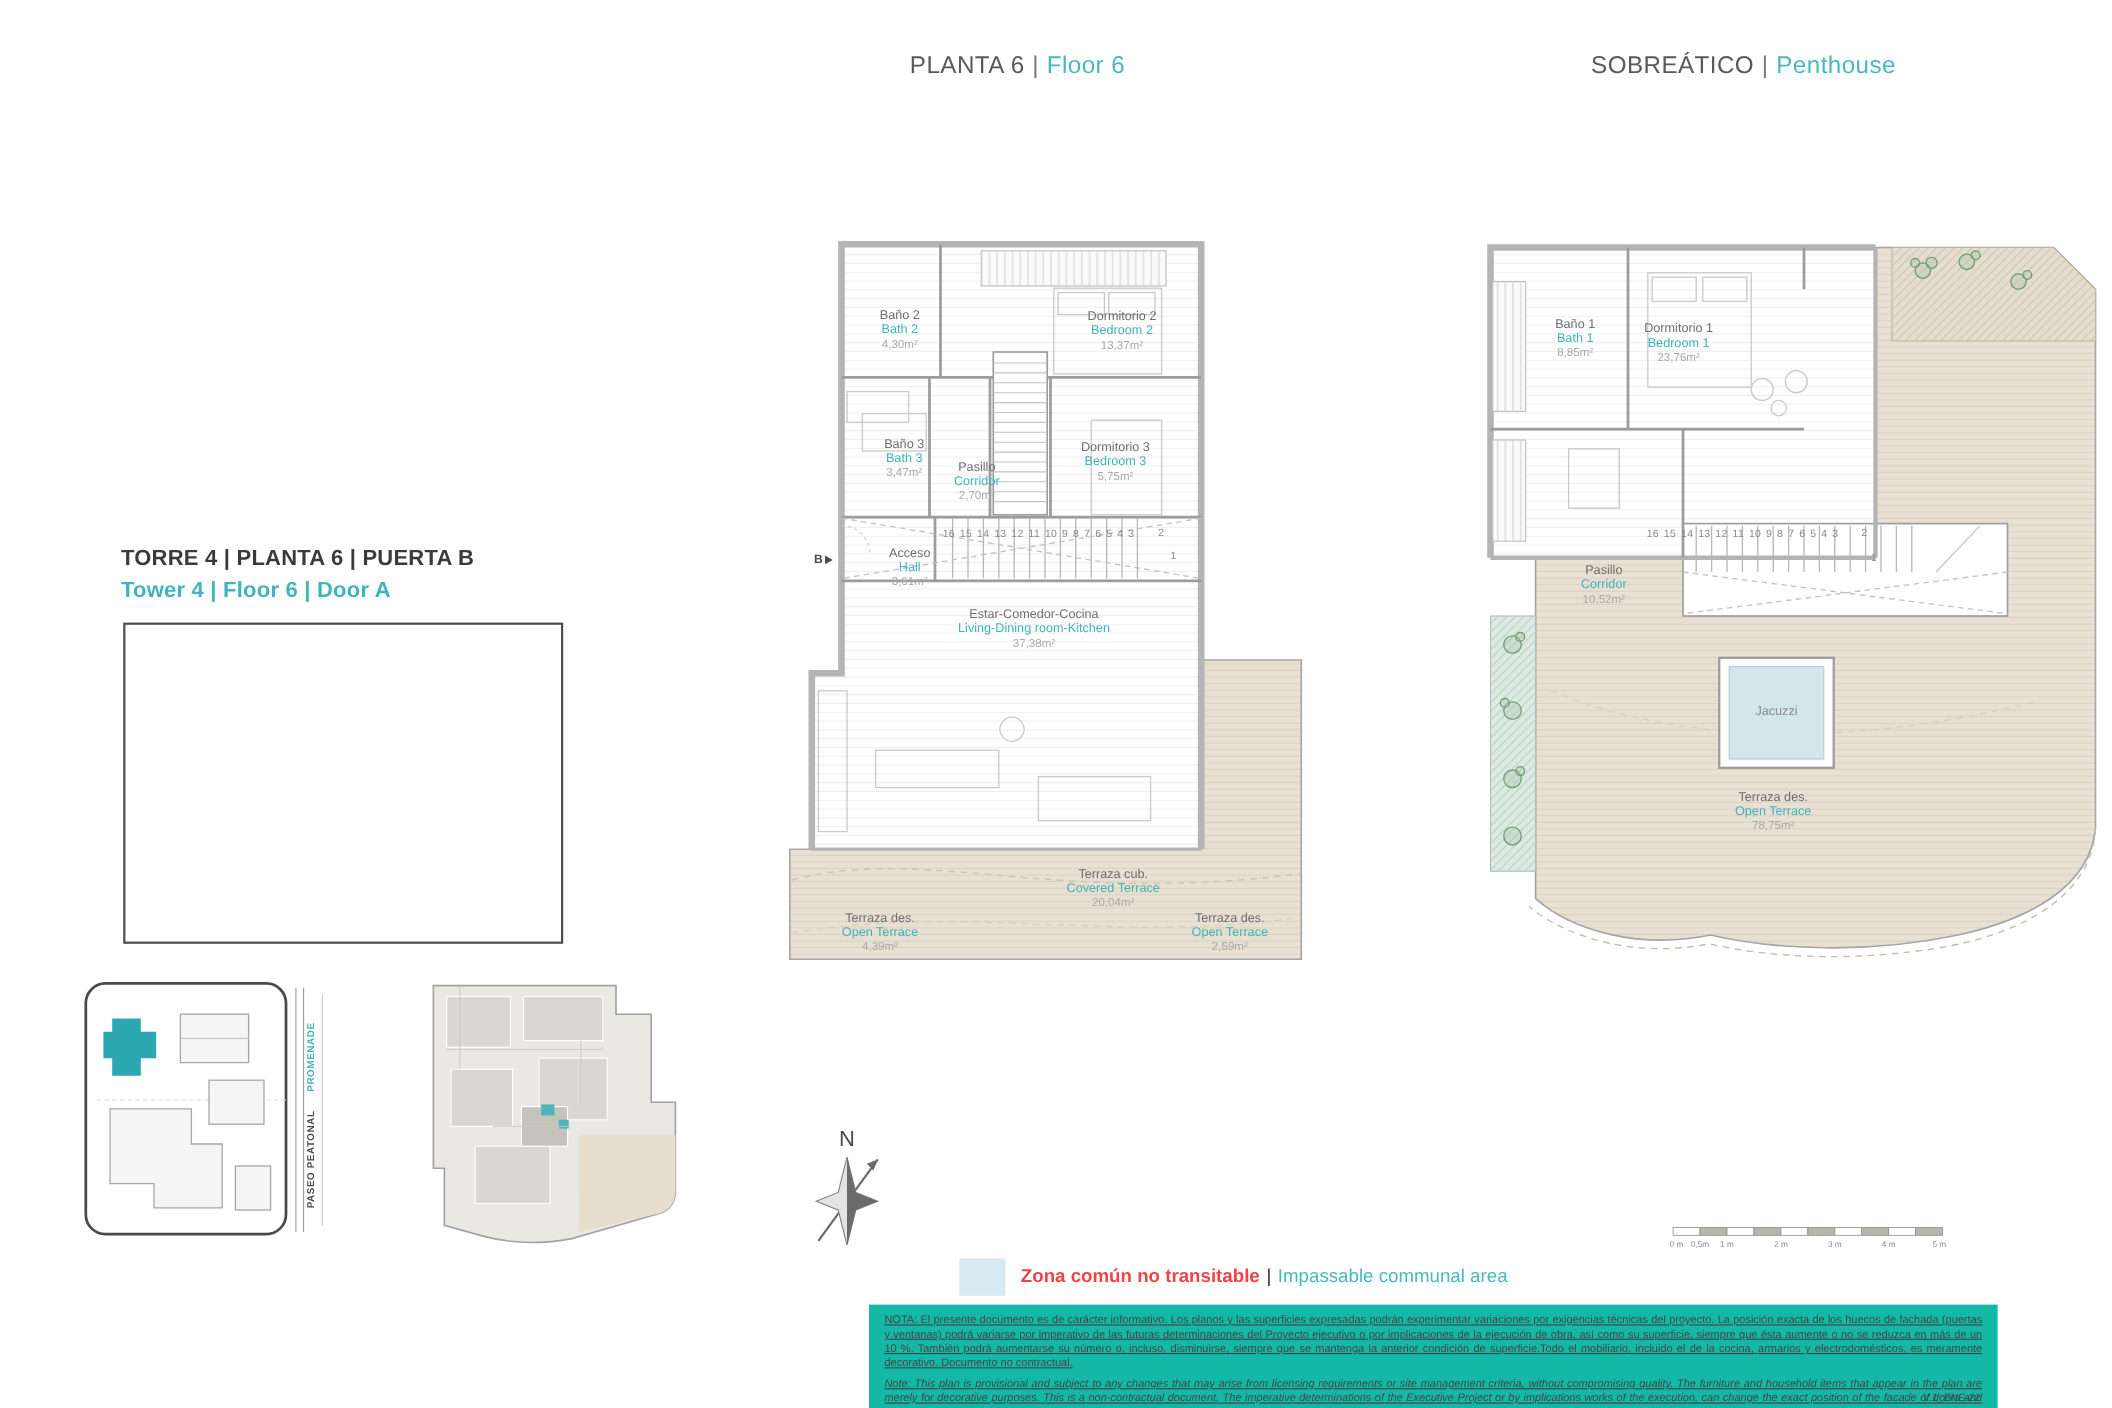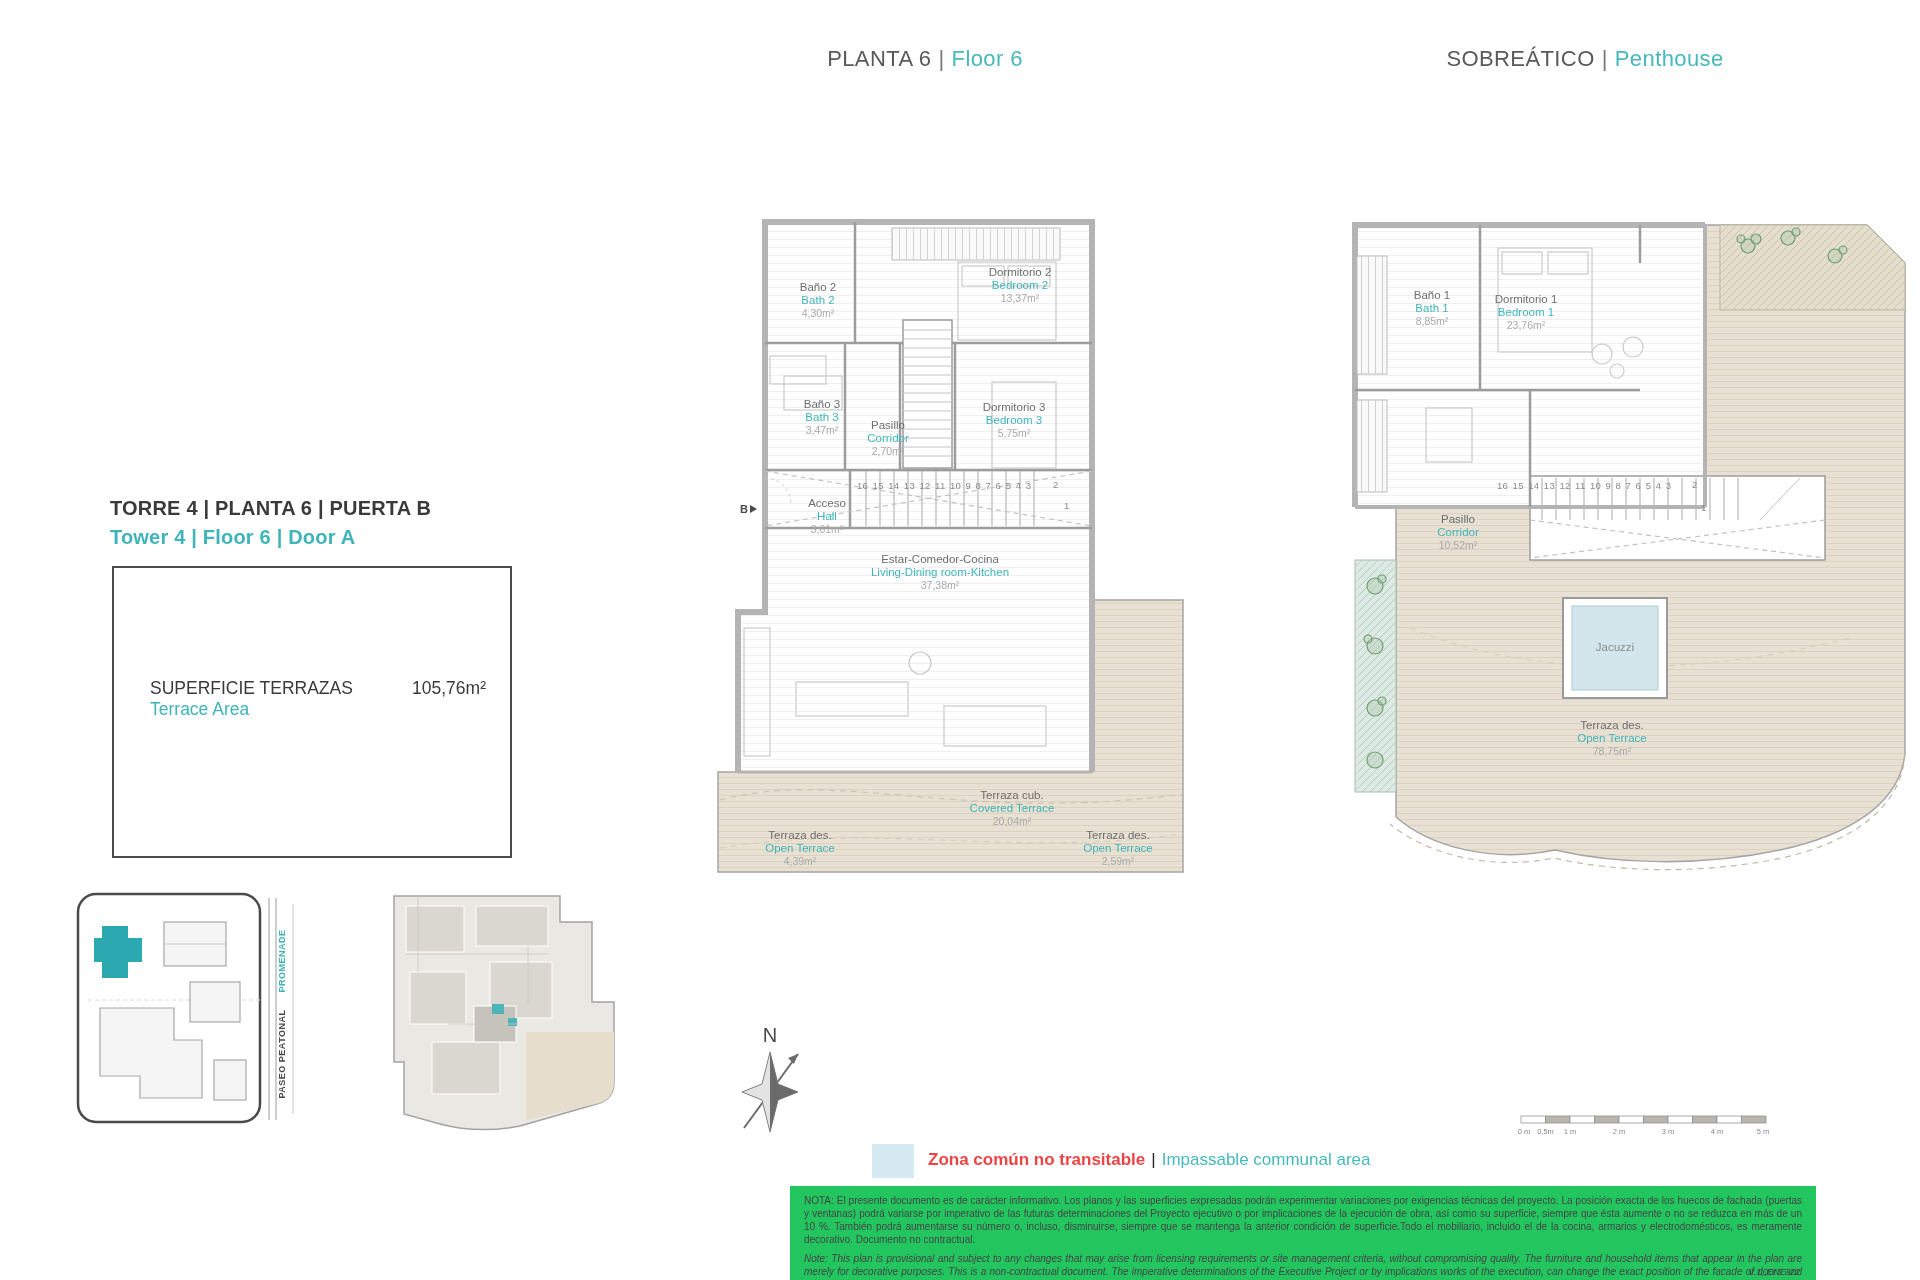--- a/index.html
+++ b/index.html
@@ -39,21 +39,21 @@
   .entry-b .tri{width:0;height:0;border-left:7px solid #4a4a4c;border-top:4px solid transparent;border-bottom:4px solid transparent;}
 
   
   .legend-swatch{position:absolute;background:#d6eaf2;}
   .legend-text{position:absolute;font-size:17px;white-space:nowrap;}
   .legend-text .es{color:#ef4444;font-weight:700;}
   .legend-text .sep{color:#231f20;margin:0 6px;font-weight:400;}
   .legend-text .en{color:#45b9bd;}
 
   
-  .note-box{position:absolute;background:#22c55e;padding:8px 14px 6px 14px;box-sizing:border-box;}
+  .note-box{position:absolute;background:#14b8a6;padding:8px 14px 6px 14px;box-sizing:border-box;text-decoration:underline;}
   .note-es{font-size:10px;line-height:13px;color:#454547;text-align:justify;margin:0;}
   .note-en{font-size:10px;line-height:13px;color:#454547;text-align:justify;font-style:italic;margin:6px 0 0 0;}
   .note-version{position:absolute;right:16px;bottom:3px;font-size:9.5px;font-style:italic;color:#454547;}
 
   svg text{font-family:"Liberation Sans",sans-serif;}
 </style>
 </head>
 <body>
 
 <div id="canvas">
@@ -62,25 +62,20 @@
     <span class="es">PLANTA 6</span><span class="sep">|</span><span class="en">Floor 6</span>
   </div>
   <div class="page-title" style="left:1415px;top:46px;width:340px;text-align:center;">
     <span class="es">SOBREÁTICO</span><span class="sep">|</span><span class="en">Penthouse</span>
   </div>
 
   <div class="unit-title" style="left:110px;top:497px;">TORRE 4 | PLANTA 6 | PUERTA B</div>
   <div class="unit-subtitle" style="left:110px;top:526px;">Tower 4 | Floor 6 | Door A</div>
 
   <div class="info-box" style="left:112px;top:566px;width:396px;height:288px;">
-    <div class="info-row" style="top:110px;">
-      <div class="lbl">SUPERFICIE TERRAZAS</div>
-      <div class="val">105,76m²</div>
-      <div class="en">Terrace Area</div>
-    </div>
   </div>
 
   <svg class="abs" style="left:72px;top:884px;" width="232" height="250" viewBox="0 0 232 250">
     <rect x="6" y="10" width="182" height="228" rx="18" fill="#ffffff" stroke="#4a4a4c" stroke-width="2.5"></rect>
     <path d="M197,14 V236 M204,14 V236" stroke="#9a9a9a" stroke-width="1" fill="none"></path>
     <path d="M221,20 V230" stroke="#c8c8c8" stroke-width="1" fill="none"></path>
     <path d="M16,116 H188" stroke="#dadada" stroke-width="1" stroke-dasharray="4,3"></path>
     <path d="M30,42 h26 v12 h14 v24 h-14 v16 h-26 v-16 h-8 v-24 h8 Z" fill="#2ca8b0"></path>
     <g fill="#f5f5f5" stroke="#a8a8a8" stroke-width="1.2">
       <rect x="92" y="38" width="62" height="44"></rect>
@@ -260,21 +255,21 @@
       <rect x="233" y="390" width="104" height="100" fill="#ffffff" stroke="#9a9a9a" stroke-width="2"></rect>
       <rect x="242" y="398" width="86" height="84" fill="#d2e6ec" stroke="#aeccd4" stroke-width="1"></rect>
     </g>
   </svg>
 
   <div class="room-label" style="left:818px;top:281px;">
     <div class="r-es">Baño 2</div>
     <div class="r-en">Bath 2</div>
     <div class="r-area">4,30m²</div>
   </div>
-  <div class="room-label" style="left:1020px;top:266px;">
+  <div class="room-label" style="left:1020px;top:282px;">
     <div class="r-es">Dormitorio 2</div>
     <div class="r-en">Bedroom 2</div>
     <div class="r-area">13,37m²</div>
   </div>
   <div class="room-label" style="left:822px;top:398px;">
     <div class="r-es">Baño 3</div>
     <div class="r-en">Bath 3</div>
     <div class="r-area">3,47m²</div>
   </div>
   <div class="room-label" style="left:888px;top:419px;">

